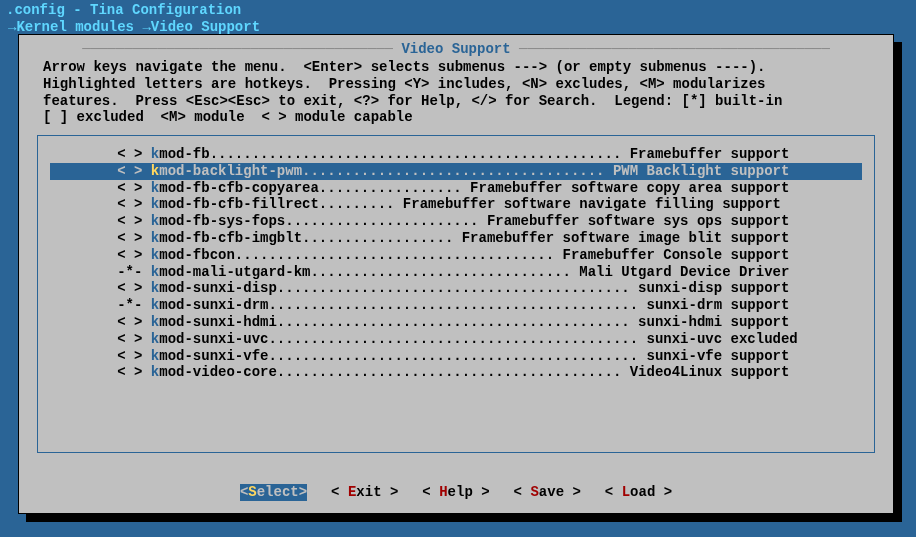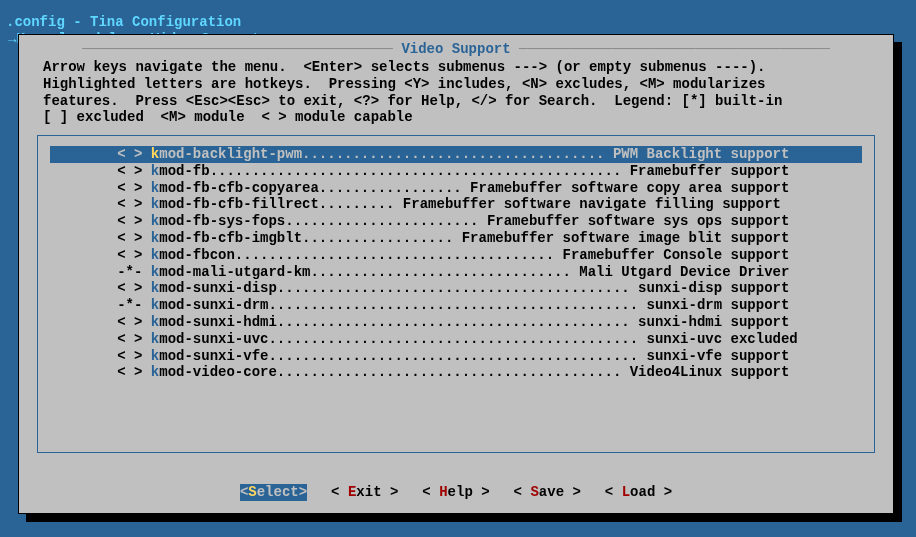--- a/index.html
+++ b/index.html
@@ -14,21 +14,21 @@
   .screen {
     width: 916px;
     height: 537px;
     background: #2a6496;
     position: relative;
     overflow: hidden;
   }
   .titlebar {
     color: #5fd7ff;
     font-weight: bold;
-    padding: 14px 6px 0 6px;
+    padding: 2px 6px 0 6px;
   }
   .breadcrumb {
     color: #5fd7ff;
     font-weight: bold;
     padding: 0 6px 2px 8px;
   }
   .arrow { color: #5fd7ff; }
   .dialog-shadow {
     position: absolute;
     left: 26px;
@@ -135,22 +135,22 @@
   <div class="dialog">
     <div class="dialog-title-line">
       <span class="dash">───────────────────────────────────── </span><span class="title">Video Support</span><span class="dash"> ─────────────────────────────────────</span>
     </div>
     <div class="instructions">Arrow keys navigate the menu.  &lt;Enter&gt; selects submenus ---&gt; (or empty submenus ----).
 Highlighted letters are hotkeys.  Pressing &lt;Y&gt; includes, &lt;N&gt; excludes, &lt;M&gt; modularizes
 features.  Press &lt;Esc&gt;&lt;Esc&gt; to exit, &lt;?&gt; for Help, &lt;/&gt; for Search.  Legend: [*] built-in
 [ ] excluded  &lt;M&gt; module  &lt; &gt; module capable</div>
 
     <div class="listbox" id="listbox">
+        <div class="row">        <span class="marker">&lt; &gt; </span><span class="hotkey">k</span><span>mod-fb................................................. Framebuffer support</span></div>
         <div class="row sel">        <span class="marker">&lt; &gt; </span><span class="hotkey">k</span><span>mod-backlight-pwm.................................... PWM Backlight support</span></div>
-        <div class="row">        <span class="marker">&lt; &gt; </span><span class="hotkey">k</span><span>mod-fb................................................. Framebuffer support</span></div>
         <div class="row">        <span class="marker">&lt; &gt; </span><span class="hotkey">k</span><span>mod-fb-cfb-copyarea................. Framebuffer software copy area support</span></div>
         <div class="row">        <span class="marker">&lt; &gt; </span><span class="hotkey">k</span><span>mod-fb-cfb-fillrect......... Framebuffer software navigate filling support</span></div>
         <div class="row">        <span class="marker">&lt; &gt; </span><span class="hotkey">k</span><span>mod-fb-sys-fops....................... Framebuffer software sys ops support</span></div>
         <div class="row">        <span class="marker">&lt; &gt; </span><span class="hotkey">k</span><span>mod-fb-cfb-imgblt.................. Framebuffer software image blit support</span></div>
         <div class="row">        <span class="marker">&lt; &gt; </span><span class="hotkey">k</span><span>mod-fbcon...................................... Framebuffer Console support</span></div>
         <div class="row">        <span class="marker">-*- </span><span class="hotkey">k</span><span>mod-mali-utgard-km............................... Mali Utgard Device Driver</span></div>
         <div class="row">        <span class="marker">&lt; &gt; </span><span class="hotkey">k</span><span>mod-sunxi-disp.......................................... sunxi-disp support</span></div>
         <div class="row">        <span class="marker">-*- </span><span class="hotkey">k</span><span>mod-sunxi-drm............................................ sunxi-drm support</span></div>
         <div class="row">        <span class="marker">&lt; &gt; </span><span class="hotkey">k</span><span>mod-sunxi-hdmi.......................................... sunxi-hdmi support</span></div>
         <div class="row">        <span class="marker">&lt; &gt; </span><span class="hotkey">k</span><span>mod-sunxi-uvc............................................ sunxi-uvc excluded</span></div>

